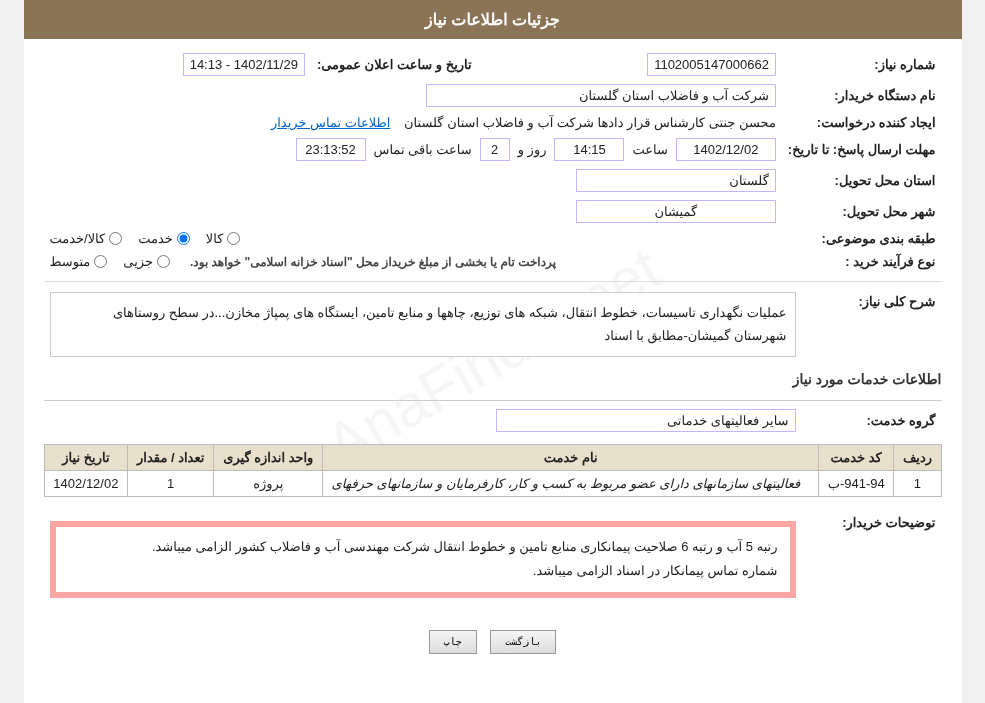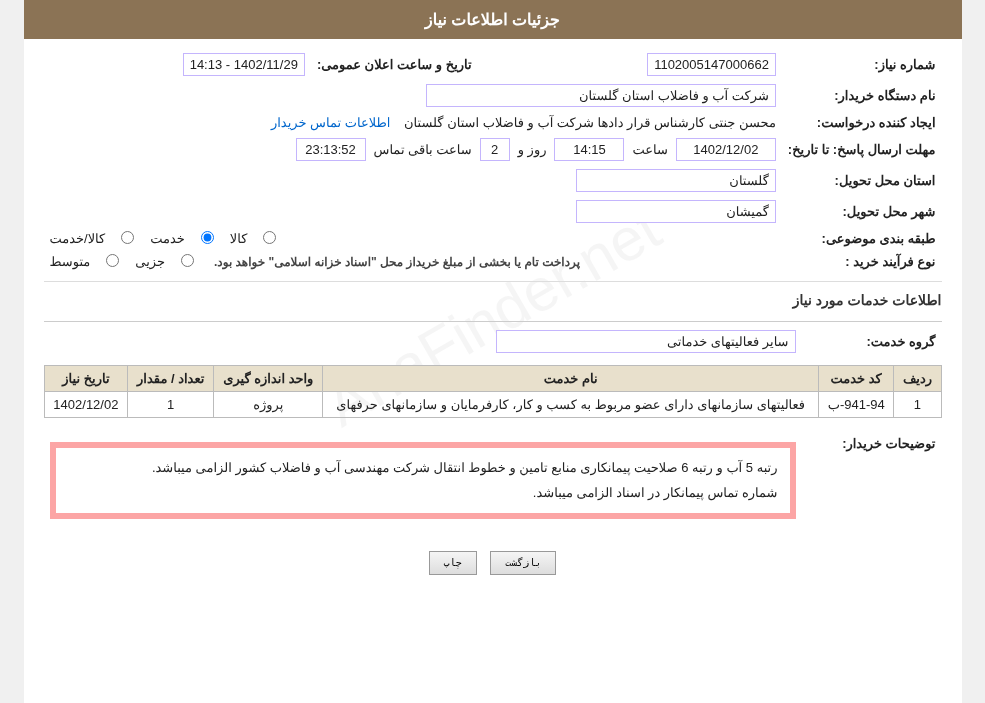--- a/index.html
+++ b/index.html
@@ -70,22 +70,22 @@
       padding-bottom: 13px;
     }
     .radio-group {
       display: flex;
       flex-direction: row-reverse;
       gap: 16px;
       align-items: center;
     }
     .radio-item {
       display: flex;
-      align-items: flex-start;
-      gap: 16px;
+      align-items: center;
+      gap: 4px;
       flex-direction: row-reverse;
     }
     .description-box {
       border: 1px solid #ccc;
       padding: 8px;
       background: #fff;
       min-height: 60px;
       width: 100%;
       text-align: right;
       line-height: 1.8;
@@ -102,20 +102,21 @@
       text-align: center;
       font-weight: bold;
     }
     .data-table td {
       border: 1px solid #bbb;
       padding: 5px 8px;
       text-align: center;
     }
     .link-text {
       color: #0066cc;
+      text-decoration: underline;
       cursor: pointer;
     }
     .button-bar {
       text-align: center;
       margin-top: 20px;
     }
     .btn {
       border: 1px solid #999;
       background: linear-gradient(to bottom, #f5f5f5, #ddd);
       padding: 5px 14px;
@@ -229,21 +230,21 @@
         <tr>
           <td class="label-cell">استان محل تحویل:</td>
           <td class="value-cell" colspan="3">
             <span class="bordered-box" style="min-width:200px;">گلستان</span>
           </td>
         </tr>
 
         <tr>
           <td class="label-cell">شهر محل تحویل:</td>
           <td class="value-cell" colspan="3">
-            <span class="bordered-box" style="min-width:200px;">گمیشان</span>
+            <span class="bordered-box" style="min-width:200px;text-align:center;">گمیشان</span>
           </td>
         </tr>
 
         <tr>
           <td class="label-cell">طبقه بندی موضوعی:</td>
           <td class="value-cell" colspan="3">
             <div class="radio-group">
               <div class="radio-item">
                 <span>کالا/خدمت</span>
                 <input type="radio" name="tabaqe" style="">
@@ -276,20 +277,30 @@
               </div>
               <span style="font-size:12px; color:#444;font-weight:bold;">پرداخت تام یا بخشی از مبلغ خریداز محل "اسناد خزانه اسلامی" خواهد بود.</span>
             </div>
           </td>
         </tr>
       </tbody>
         </table>
 
       <hr class="horizontal-divider">
 
+      <table class="info-table">
+        <tbody>
+            <tr>
+          <td class="label-cell" style="width:140px; vertical-align:top; padding-top:6px;">شرح کلی نیاز:</td>
+          <td>
+            <div class="description-box">عملیات نگهداری تاسیسات، خطوط انتقال، شبکه های توزیع، چاهها و منابع تامین، ایستگاه های پمپاژ مخازن...در سطح روستاهای شهرستان گمیشان-مطابق با اسناد</div>
+          </td>
+        </tr>
+      </tbody>
+        </table>
 
       <div class="section-title">اطلاعات خدمات مورد نیاز</div>
 
       <table class="info-table">
         <tbody>
             <tr>
           <td class="label-cell" style="width:140px;">گروه خدمت:</td>
           <td>
             <span class="bordered-box" style="min-width:300px;">سایر فعالیتهای خدماتی</span>
           </td>
@@ -305,21 +316,21 @@
             <th>نام خدمت</th>
             <th>واحد اندازه گیری</th>
             <th>تعداد / مقدار</th>
             <th>تاریخ نیاز</th>
           </tr>
         </thead>
         <tbody id="table-body">
         <tr>
       <td>1</td>
       <td>941-94-ب</td>
-      <td style="text-align:center;">فعالیتهای سازمانهای دارای عضو مربوط به کسب و کار، کارفرمایان و سازمانهای حرفهای</td>
+      <td style="text-align:left;font-style:italic;">فعالیتهای سازمانهای دارای عضو مربوط به کسب و کار، کارفرمایان و سازمانهای حرفهای</td>
       <td>پروژه</td>
       <td>1</td>
       <td>1402/12/02</td>
     </tr>
           </tbody>
       </table>
 
       <table class="info-table" style="margin-top:12px;">
         <tbody>
             <tr>

